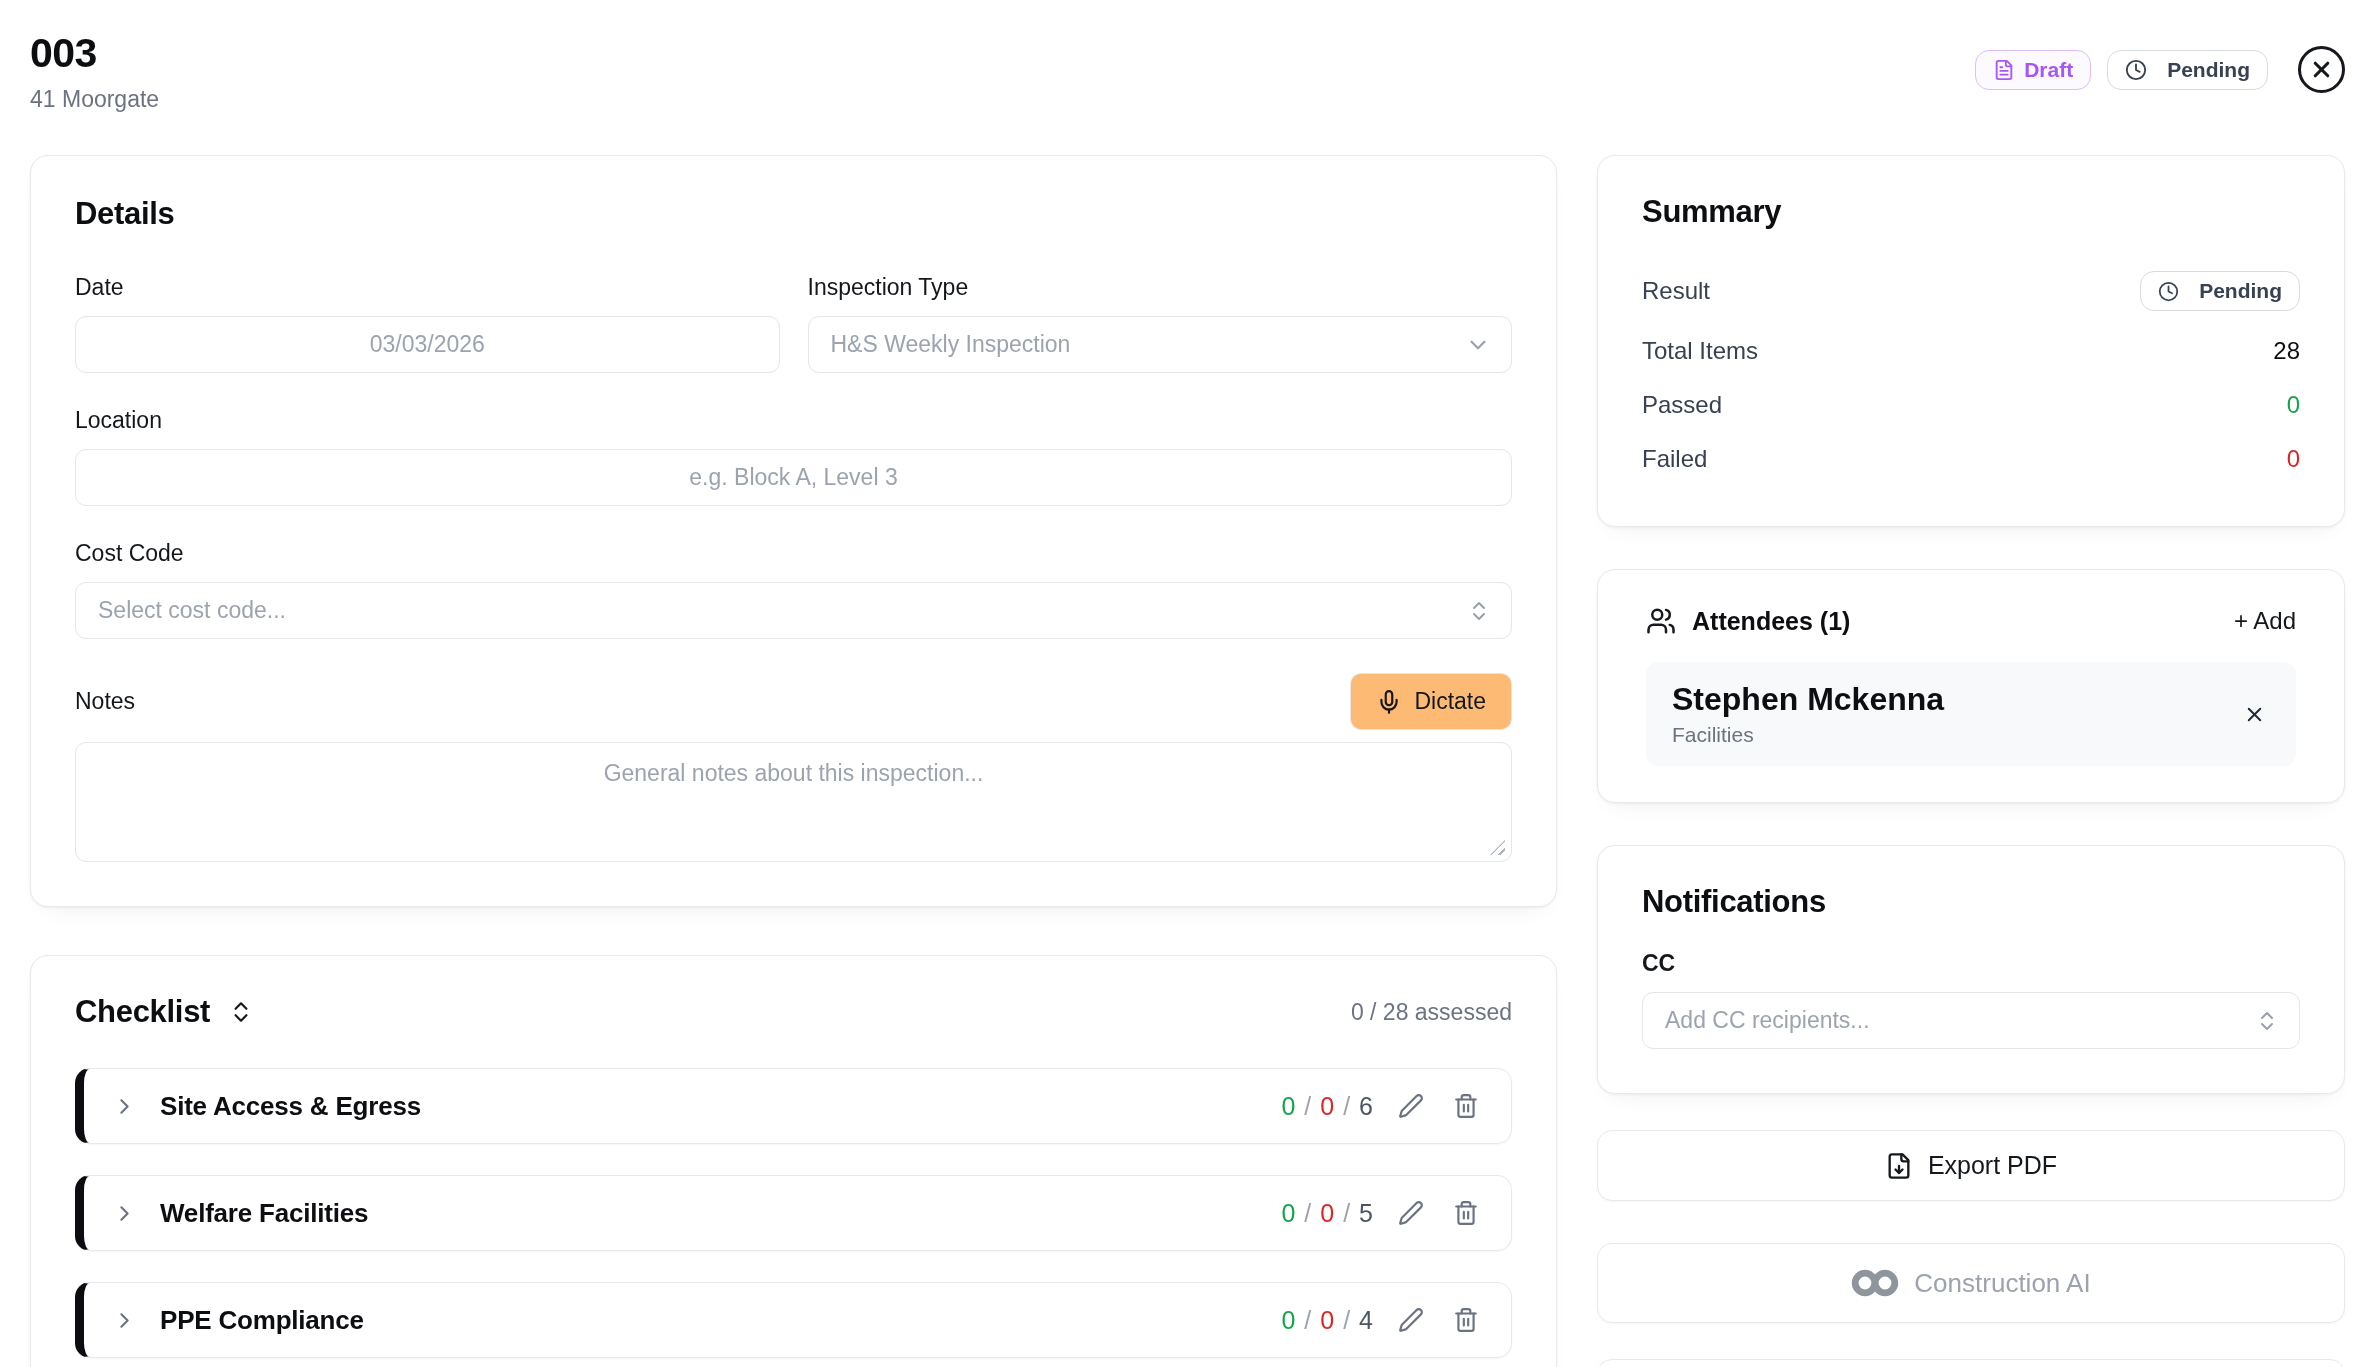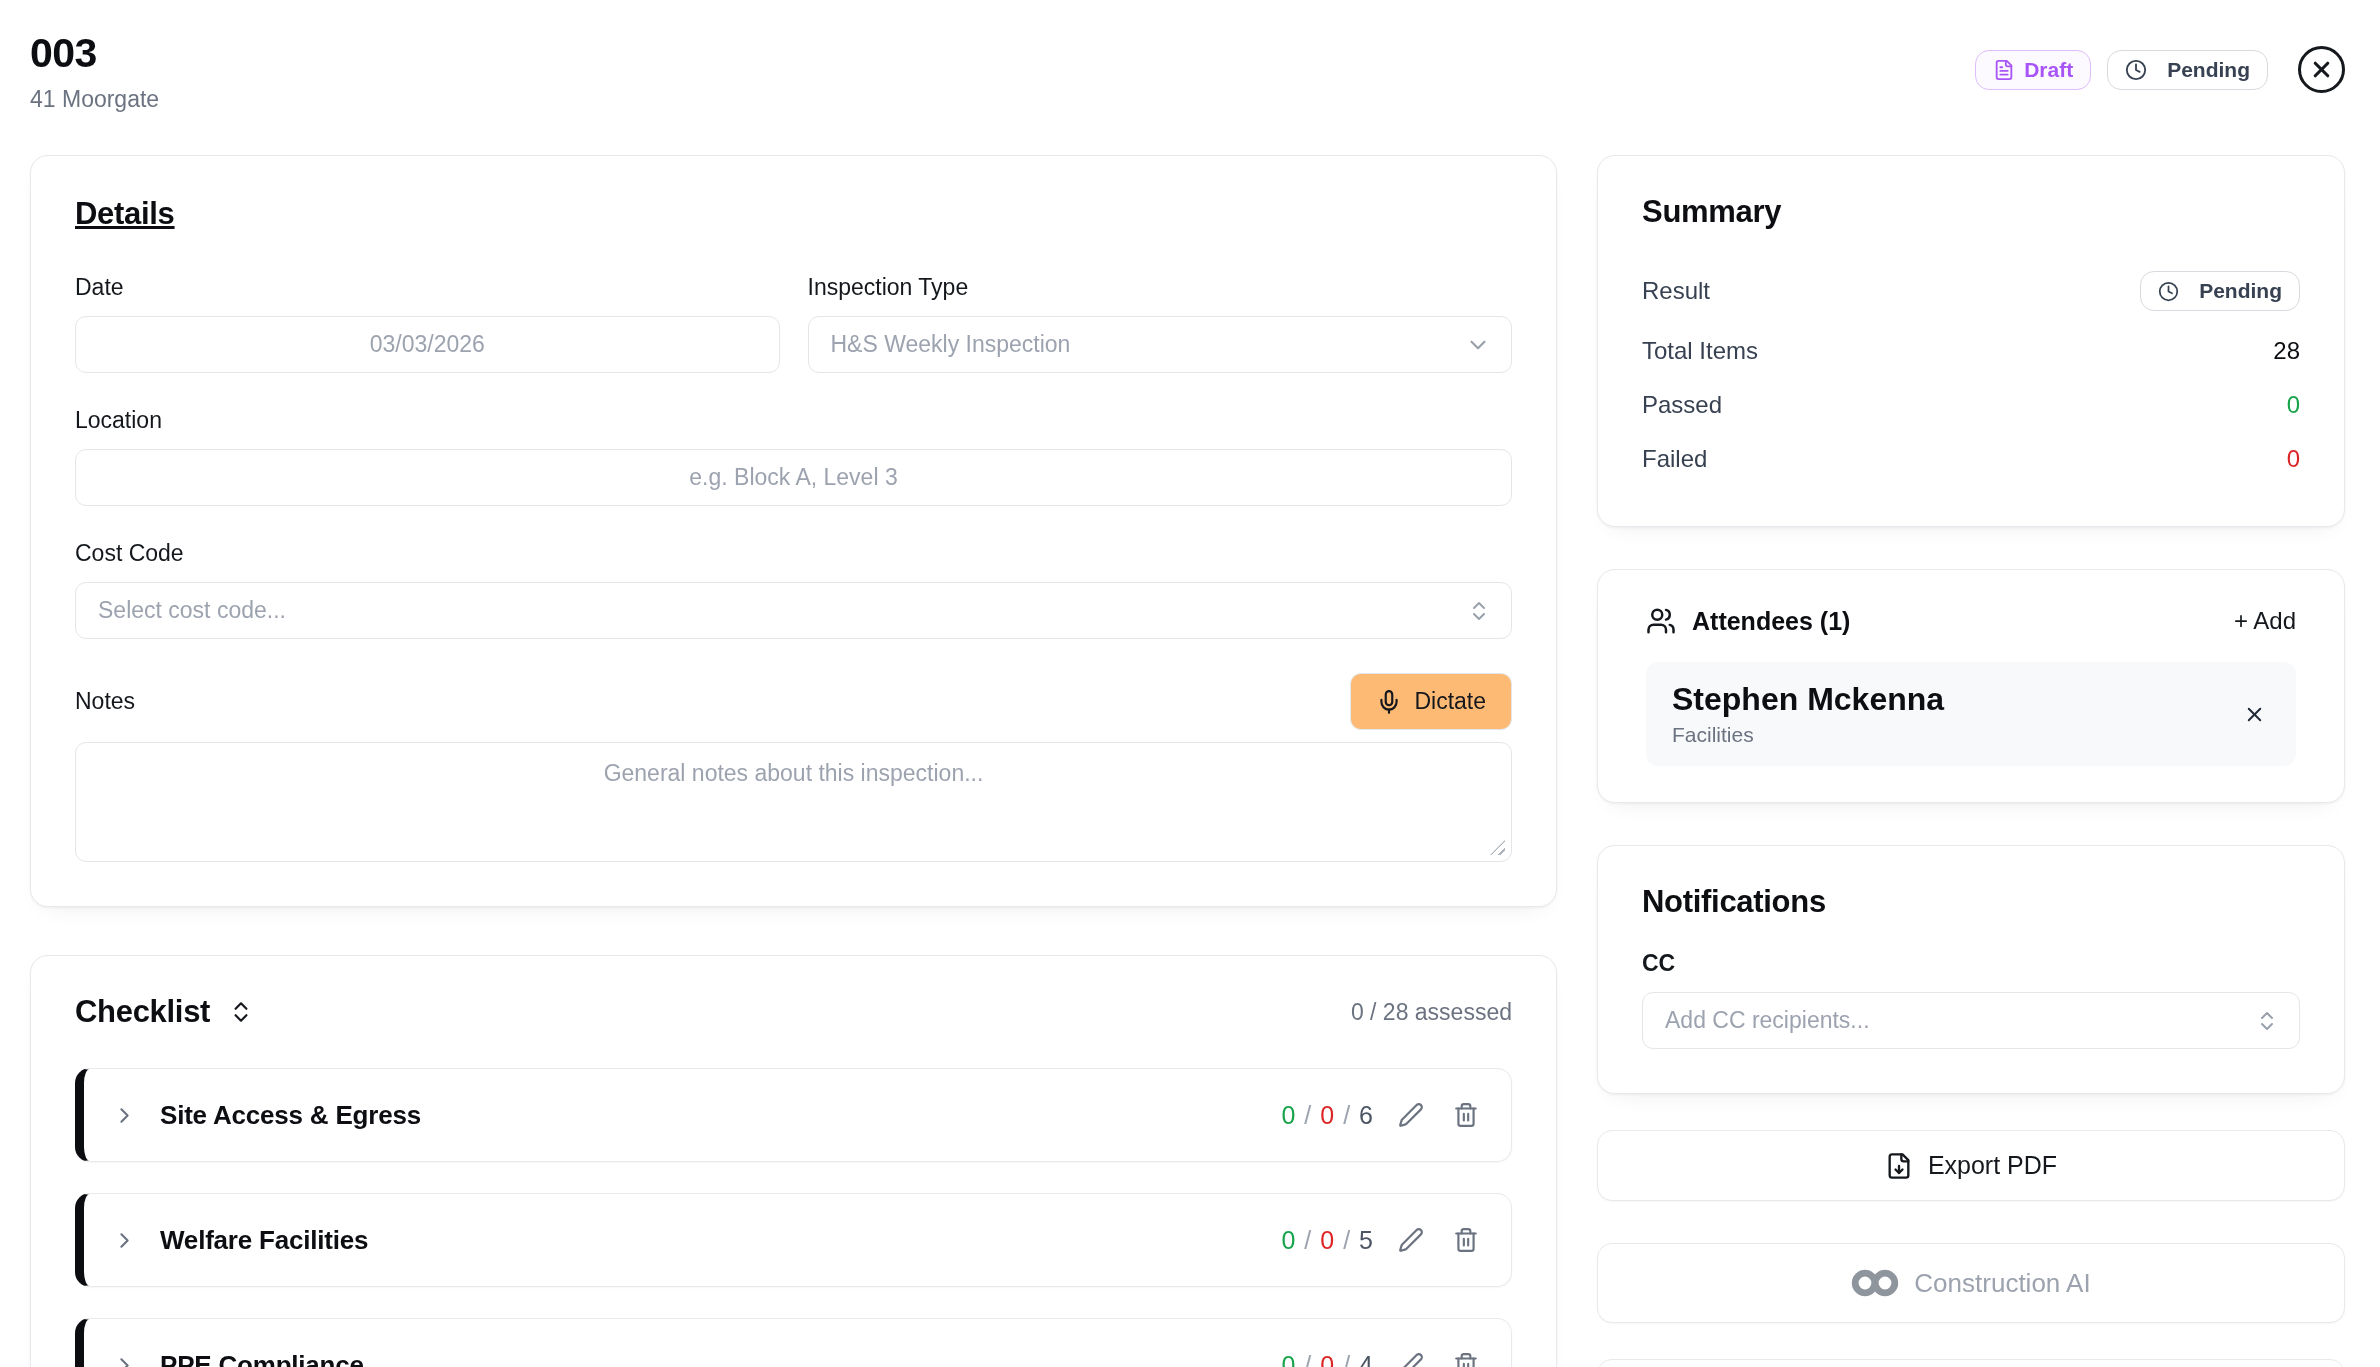--- a/index.html
+++ b/index.html
@@ -39,21 +39,21 @@
   .col-right { flex: 1; display: flex; flex-direction: column; gap: 42px; }
 
   .card {
     background: #fff; border: 1px solid #e8e9ec; border-radius: 18px;
     box-shadow: 0 1px 3px rgba(16,24,40,.05), 0 12px 26px -16px rgba(16,24,40,.10);
   }
   .card h2 { font-size: 31px; font-weight: 700; letter-spacing: -0.3px; color: #0c0e12; }
 
   
   .details-card { padding: 40px 44px 44px; }
-  .details-card h2 { margin-bottom: 42px; text-decoration: underline; }
+  .details-card h2 { margin-bottom: 42px; }
   .field-label { display: block; font-size: 23px; font-weight: 500; color: #14171c; margin-bottom: 15px; }
   .grid-2 { display: grid; grid-template-columns: 1fr 1fr; gap: 28px; }
   .field { margin-bottom: 34px; }
 
   .text-input, .select-box, .textarea {
     width: 100%; border: 1.5px solid #e4e6ea; border-radius: 11px;
     background: #fff; font-family: inherit; font-size: 23px; color: #9ca3af; text-align: center;
   }
   .text-input { height: 57px; padding: 0 22px; outline: none; }
   .text-input::placeholder { color: #9ca3af; }
@@ -83,21 +83,21 @@
   
   .checklist-card { padding: 38px 44px 44px; }
   .chk-head { display: flex; align-items: center; justify-content: space-between; margin-bottom: 38px; }
   .chk-title-wrap { display: flex; align-items: center; gap: 16px; }
   .chk-sort-btn { background: none; border: none; cursor: pointer; color: #15181c; display: flex; padding: 2px; }
   .chk-assessed { font-size: 23px; color: #6b7280; }
 
   .chk-row {
     display: flex; align-items: center;
     border: 1px solid #e8e9ec; border-left: 9px solid #0b0d10; border-radius: 15px;
-    height: 94px; padding: 0 28px; margin-bottom: 31px; background: #fff;
+    height: 76px; padding: 0 28px; margin-bottom: 31px; background: #fff;
     box-shadow: 0 1px 2px rgba(16,24,40,.04); cursor: pointer; text-align: center;
   }
   .chk-row:last-child { margin-bottom: 0; }
   .chk-chevron { color: #6b7280; display: flex; margin-right: 23px; }
   .chk-row-title { font-size: 26px; font-weight: 700; color: #0c0e12; letter-spacing: -0.2px; }
   .chk-right { margin-left: auto; display: flex; align-items: center; gap: 9px; font-size: 25px; }
   .cnt-pass { color: #16a34a; }
   .cnt-fail { color: #dc2626; }
   .cnt-sep { color: #9ca3af; }
   .cnt-total { color: #4b5563; }

